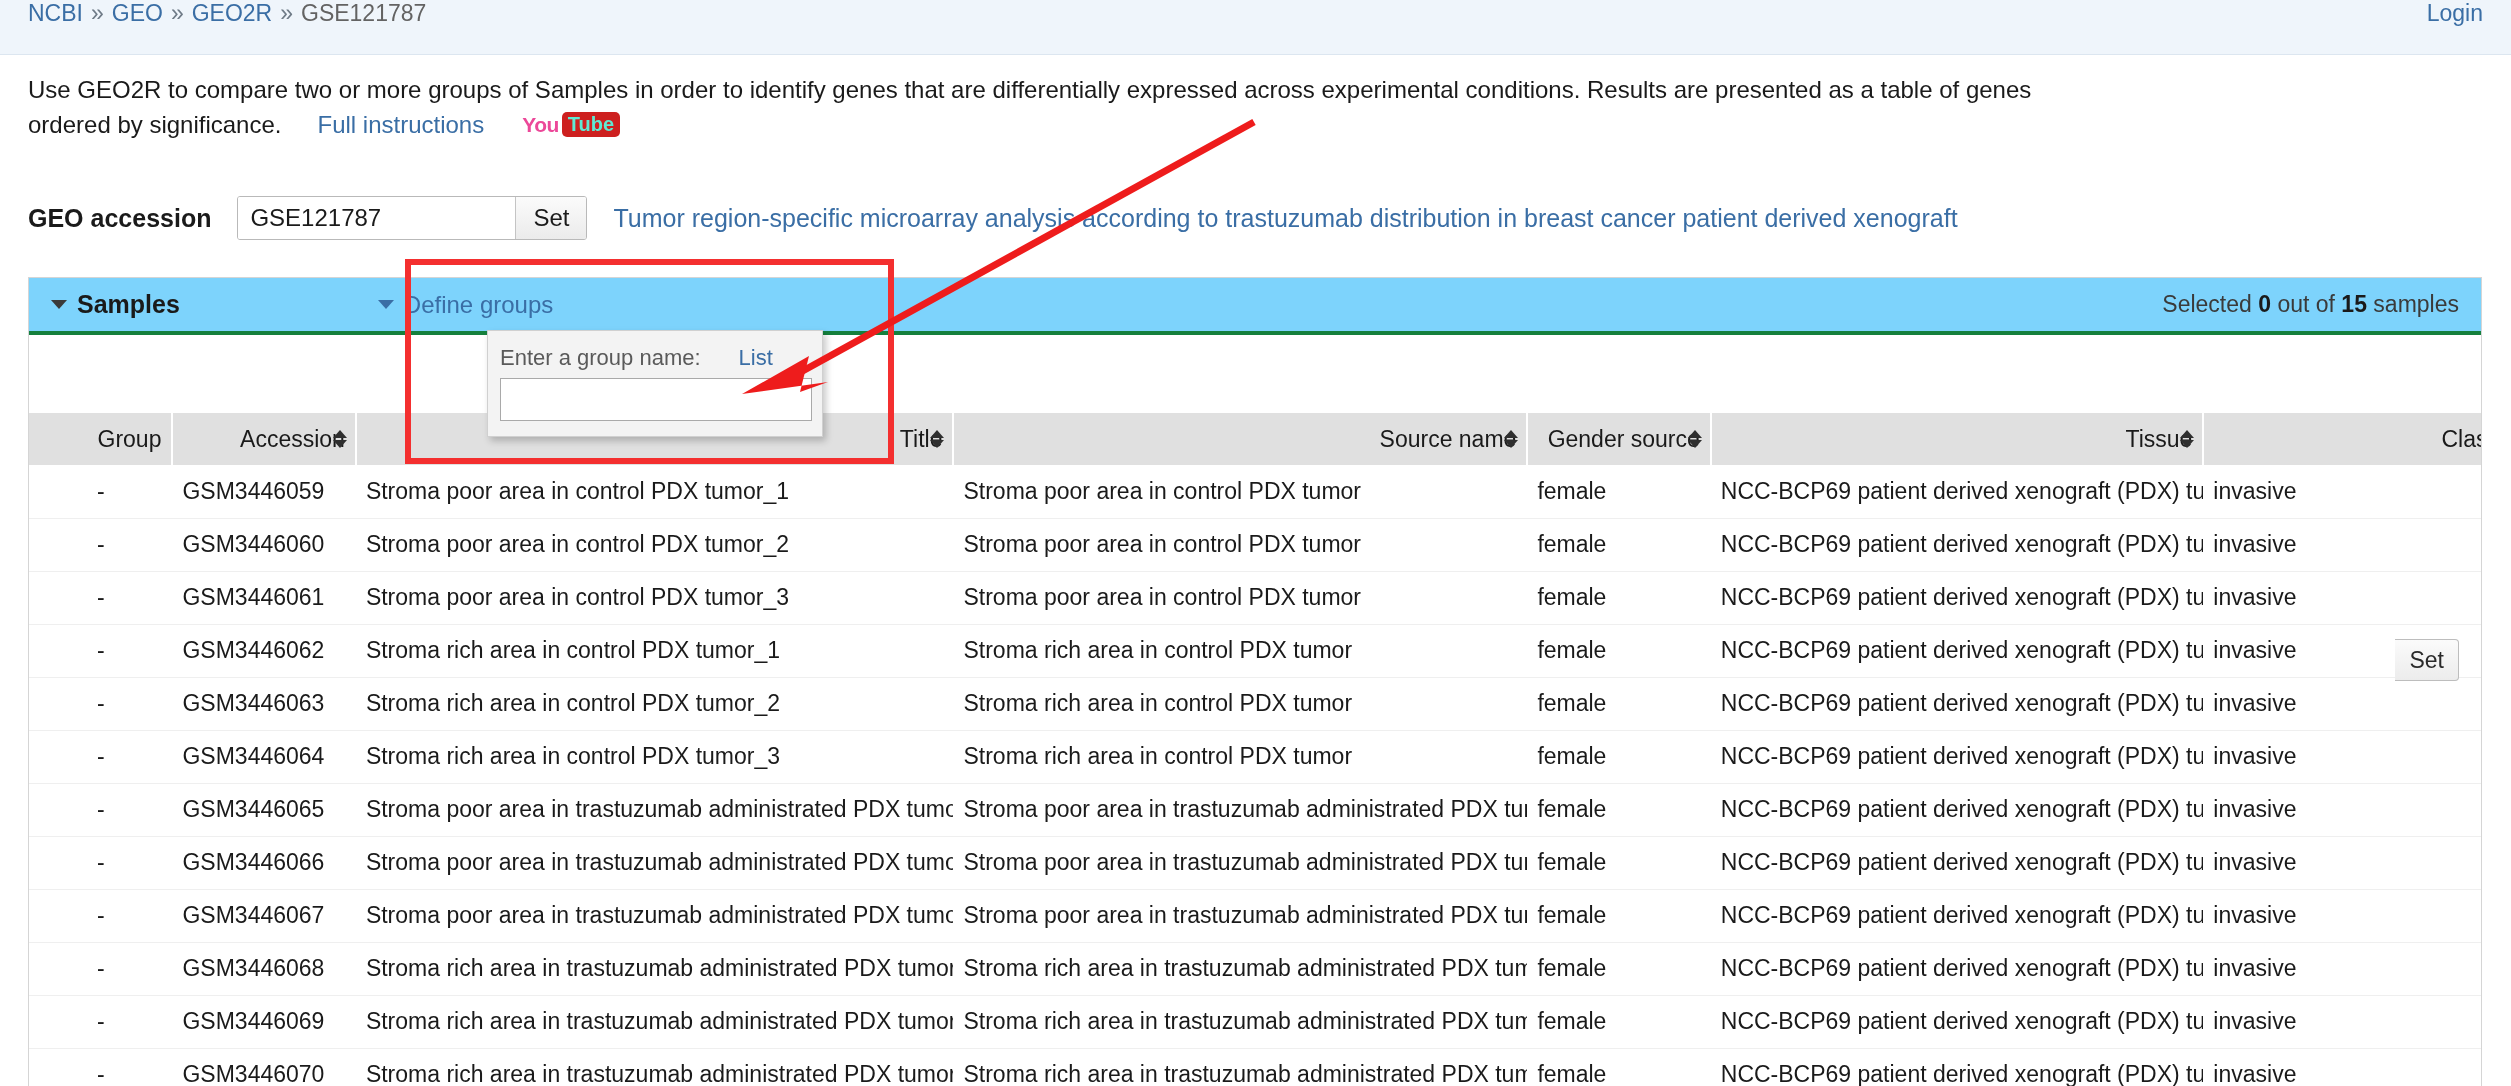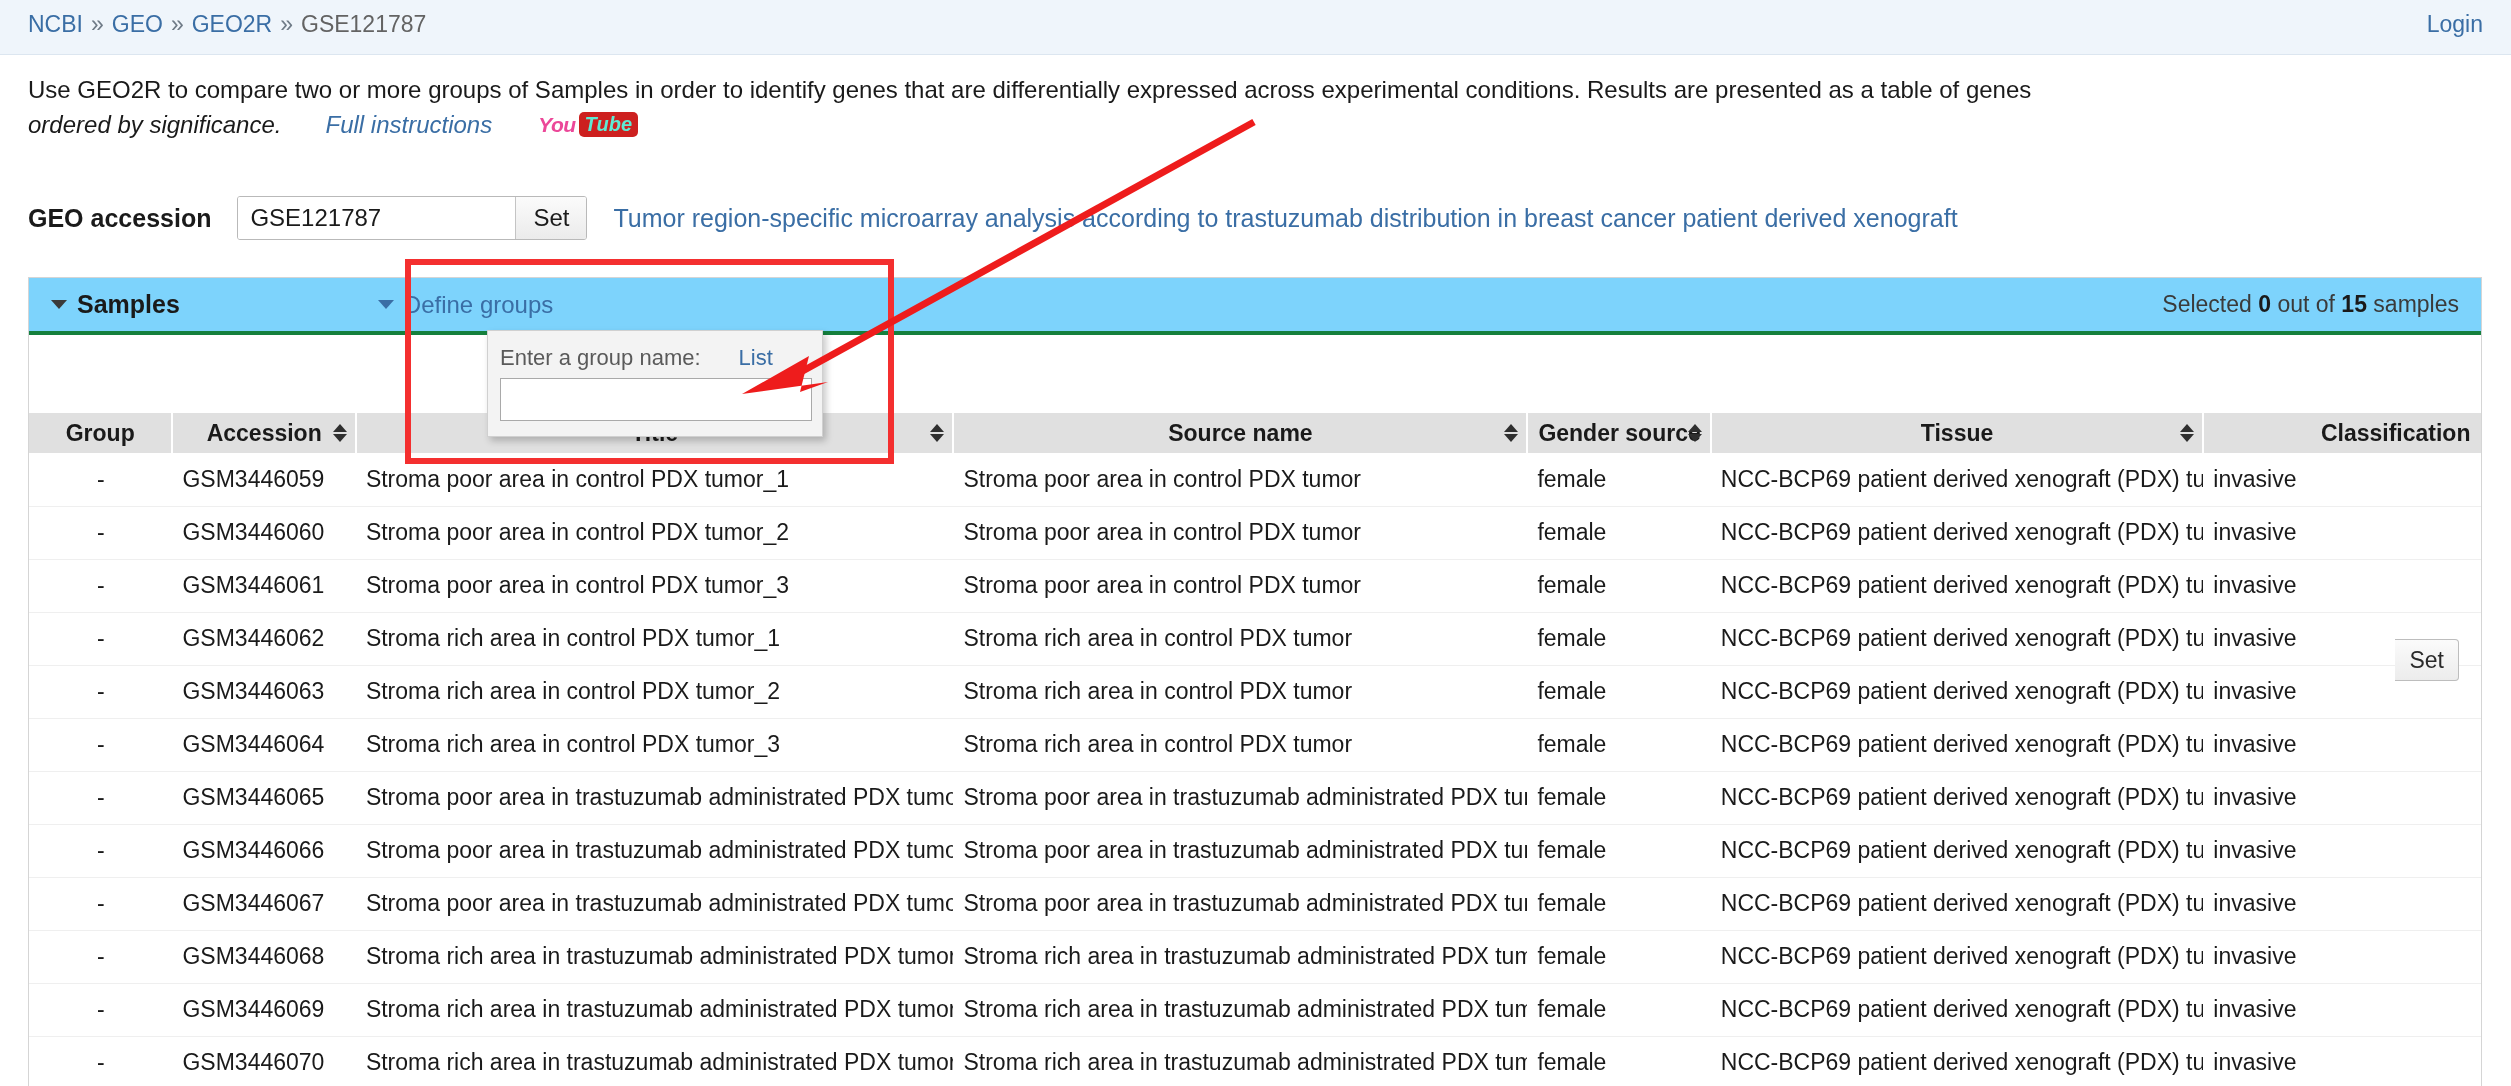--- a/index.html
+++ b/index.html
@@ -10,41 +10,41 @@
     font-family: "Liberation Sans", sans-serif;
     overflow: hidden;
   }
 
   
   #topbar {
     position: absolute; top: 0; left: 0;
     width: 2511px; height: 55px;
     background: #eff5fb;
     border-bottom: 1px solid #dce6f0;
-    display: flex; align-items: flex-end;
-    padding: 16px 28px;
+    display: flex; align-items: flex-start;
+    padding: 0 28px;
   }
   #topbar-left { display: flex; align-items: baseline; gap: 0; flex: 1; }
   .crumb-link {
     color: #3a6ea5; font-size: 23px; text-decoration: none; cursor: pointer;
   }
   .crumb-sep { color: #6f7b87; font-size: 23px; padding: 0 8px; }
   .crumb-current { color: #636363; font-size: 23px; }
   #login-link {
     color: #3a6ea5; font-size: 23px; text-decoration: none; cursor: pointer;
     margin-left: auto;
   }
 
   
   #intro {
     position: absolute; top: 72px; left: 28px;
     width: 2460px;
     font-size: 24px; color: #1a1a1a; line-height: 35px;
   }
-  #intro-line2 { display: flex; align-items: center; gap: 8px; font-style: italic; }
+  #intro-line2 { display: flex; align-items: center; gap: 0; }
   #full-instructions {
     color: #3a6ea5; text-decoration: none; cursor: pointer;
     margin-left: 36px; font-size: 24px;
   }
 
   
   #yt-logo {
     margin-left: 38px; display: inline-flex; align-items: center;
     cursor: pointer; height: 26px;
   }
@@ -184,22 +184,22 @@
     width: 2452px; height: 693px;
     overflow: hidden;
   }
   table.samples {
     border-collapse: collapse;
     width: 2560px;
     table-layout: fixed;
   }
   table.samples thead th {
     background: #e0e0e0;
-    font-size: 23px; font-weight: bold; color: #1a1a1a;
-    text-align: center; height: 40px;
+    font-size: 23px; font-weight: normal; color: #1a1a1a;
+    text-align: right; height: 52px;
     padding: 0 10px;
     border-right: 2px solid #ffffff;
     white-space: nowrap; overflow: hidden;
     position: relative;
   }
   .sort-ico {
     display: inline-block; width: 14px; vertical-align: middle;
     position: absolute; right: 8px; top: 50%;
     transform: translateY(-50%);
   }

